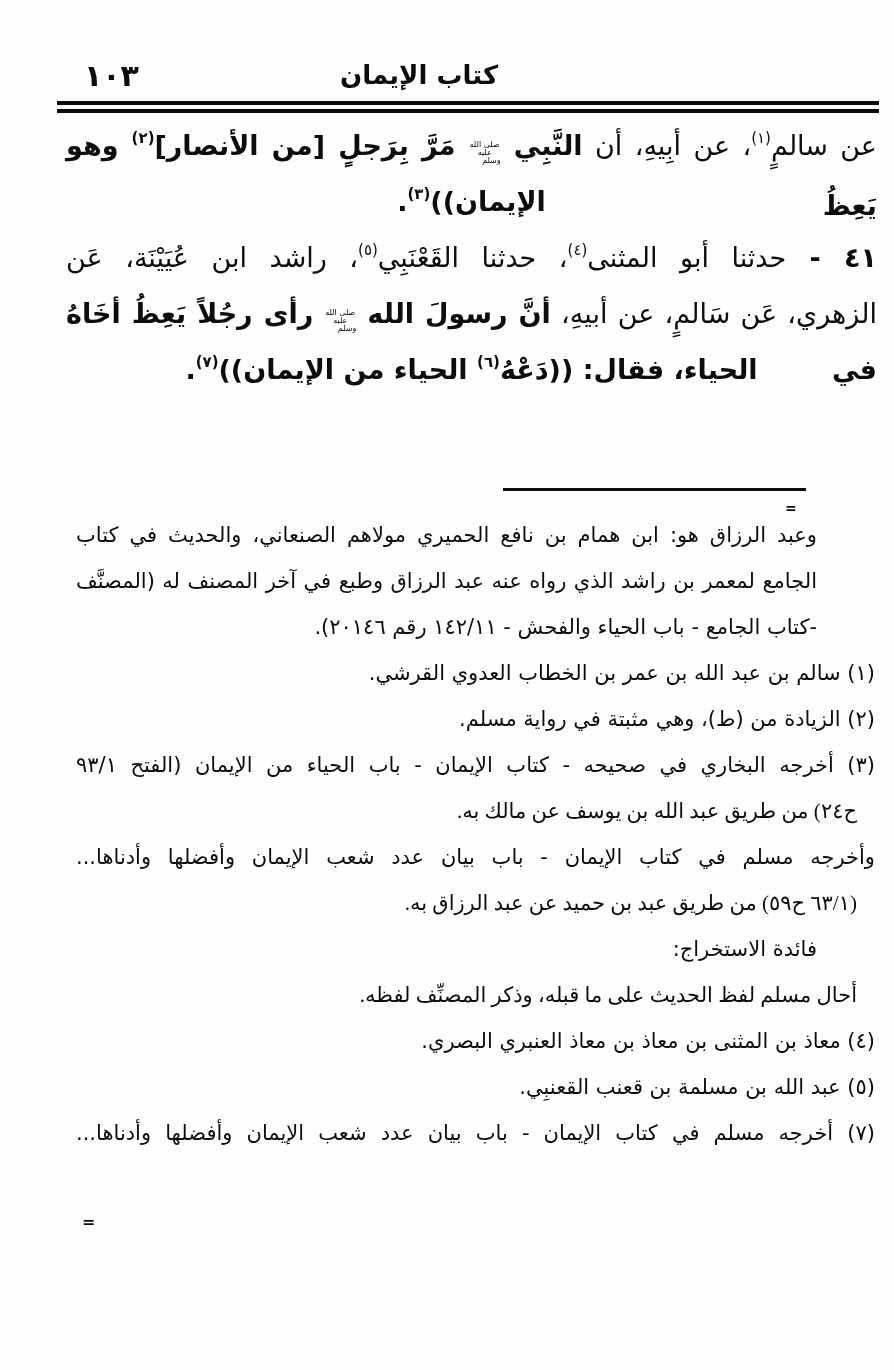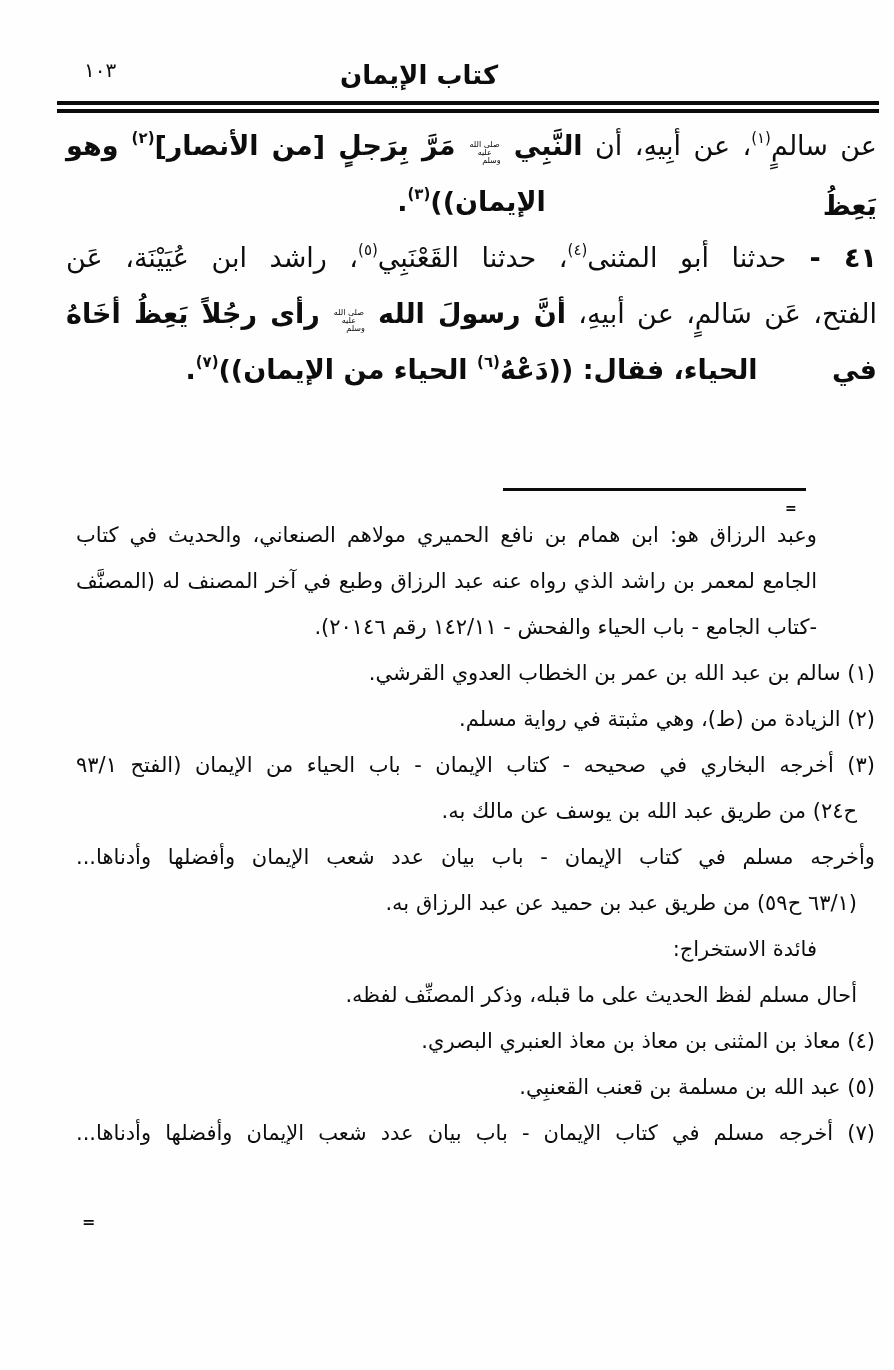--- a/index.html
+++ b/index.html
@@ -4,21 +4,21 @@
 <style>
   html,body{margin:0;padding:0;}
   body{
     width:894px;height:1370px;position:relative;
     background:#fefefe;color:#0d0d0d;
     font-family:"DejaVu Sans",sans-serif;
     overflow:hidden;
   }
   .abs{position:absolute;}
   
-  #page-number{left:84px;top:58px;font-size:20px;font-weight:400;letter-spacing:3px;direction:rtl;}
+  #page-number{left:84px;top:58px;font-size:30px;font-weight:700;letter-spacing:3px;direction:rtl;}
   #page-title{left:419px;top:60px;transform:translateX(-50%);font-size:26px;font-weight:700;direction:rtl;white-space:nowrap;}
   #header-rule{left:57px;top:101px;width:822px;height:4px;border-top:4px solid #0b0b0b;border-bottom:4px solid #0b0b0b;}
   
   #main-text{left:66px;right:17px;top:118px;direction:rtl;}
   .mline{height:56px;line-height:56px;font-size:27px;font-weight:700;text-align:center;white-space:nowrap;}
   .mline.just{white-space:normal;text-align:justify;text-align-last:justify;}
   .seg-reg{font-weight:400;}
   .seg-b{font-weight:700;}
   .sup,.supb{font-size:15px;position:relative;top:-12px;font-weight:400;}
   .supb{font-weight:700;}
@@ -28,41 +28,41 @@
     white-space:normal;word-break:break-word;
   }
   
   #footnote-separator{left:503px;top:488px;width:303px;height:3px;background:#0c0c0c;}
   #cont-mark-top{left:785px;top:500px;font-size:14px;font-weight:700;}
   #cont-mark-bottom{left:82px;top:1212px;font-size:16px;font-weight:700;}
   #footnotes{left:76px;right:19px;top:512px;direction:rtl;}
   .fline{height:46px;line-height:46px;font-size:21px;text-align:right;white-space:nowrap;}
   .fline.just{white-space:normal;text-align:justify;text-align-last:justify;}
   .ind1{padding-right:58px;}
-  .ind2{padding-right:18px;}
+  .ind2{padding-right:18px;font-family:Liberation Serif, serif;}
 </style>
 </head>
 <body>
 
 <div class="abs" id="page-number">١٠٣</div>
 <div class="abs" id="page-title">كتاب الإيمان</div>
 <div class="abs" id="header-rule"></div>
 
 <div class="abs" id="main-text">
   <div class="mline just">
     <span class="seg-reg">عن سالمٍ</span><span class="sup">(١)</span><span class="seg-reg">، عن أبِيهِ، أن </span><span class="seg-b">النَّبِي </span><span class="saw">صلى الله عليه وسلم</span><span class="seg-b"> مَرَّ بِرَجلٍ [من الأنصار]</span><span class="supb">(٢)</span><span class="seg-b"> وهو يَعِظُ</span>
   </div>
   <div class="mline">
     <span class="seg-b">الإيمان))</span><span class="supb">(٣)</span><span class="seg-b">.</span>
   </div>
   <div class="mline just">
     <span class="seg-b">٤١ - </span><span class="seg-reg">حدثنا أبو المثنى</span><span class="sup">(٤)</span><span class="seg-reg">، حدثنا القَعْنَبِي</span><span class="sup">(٥)</span><span class="seg-reg">، راشد ابن عُيَيْنَة، عَن</span>
   </div>
   <div class="mline just">
-    <span class="seg-reg">الفتح، عَن سَالمٍ، عن أبيهِ، </span><span class="seg-b">أنَّ رسولَ الله </span><span class="saw">صلى الله عليه وسلم</span><span class="seg-b"> رأى رجُلاً يَعِظُ أخَاهُ في</span>
+    <span class="seg-reg">الزهري، عَن سَالمٍ، عن أبيهِ، </span><span class="seg-b">أنَّ رسولَ الله </span><span class="saw">صلى الله عليه وسلم</span><span class="seg-b"> رأى رجُلاً يَعِظُ أخَاهُ في</span>
   </div>
   <div class="mline">
     <span class="seg-b">الحياء، فقال: ((دَعْهُ</span><span class="supb">(٦)</span><span class="seg-b"> الحياء من الإيمان))</span><span class="supb">(٧)</span><span class="seg-b">.</span>
   </div>
 </div>
 
 <div class="abs" id="footnote-separator"></div>
 <div class="abs" id="cont-mark-top">=</div>
 
 <div class="abs" id="footnotes">

